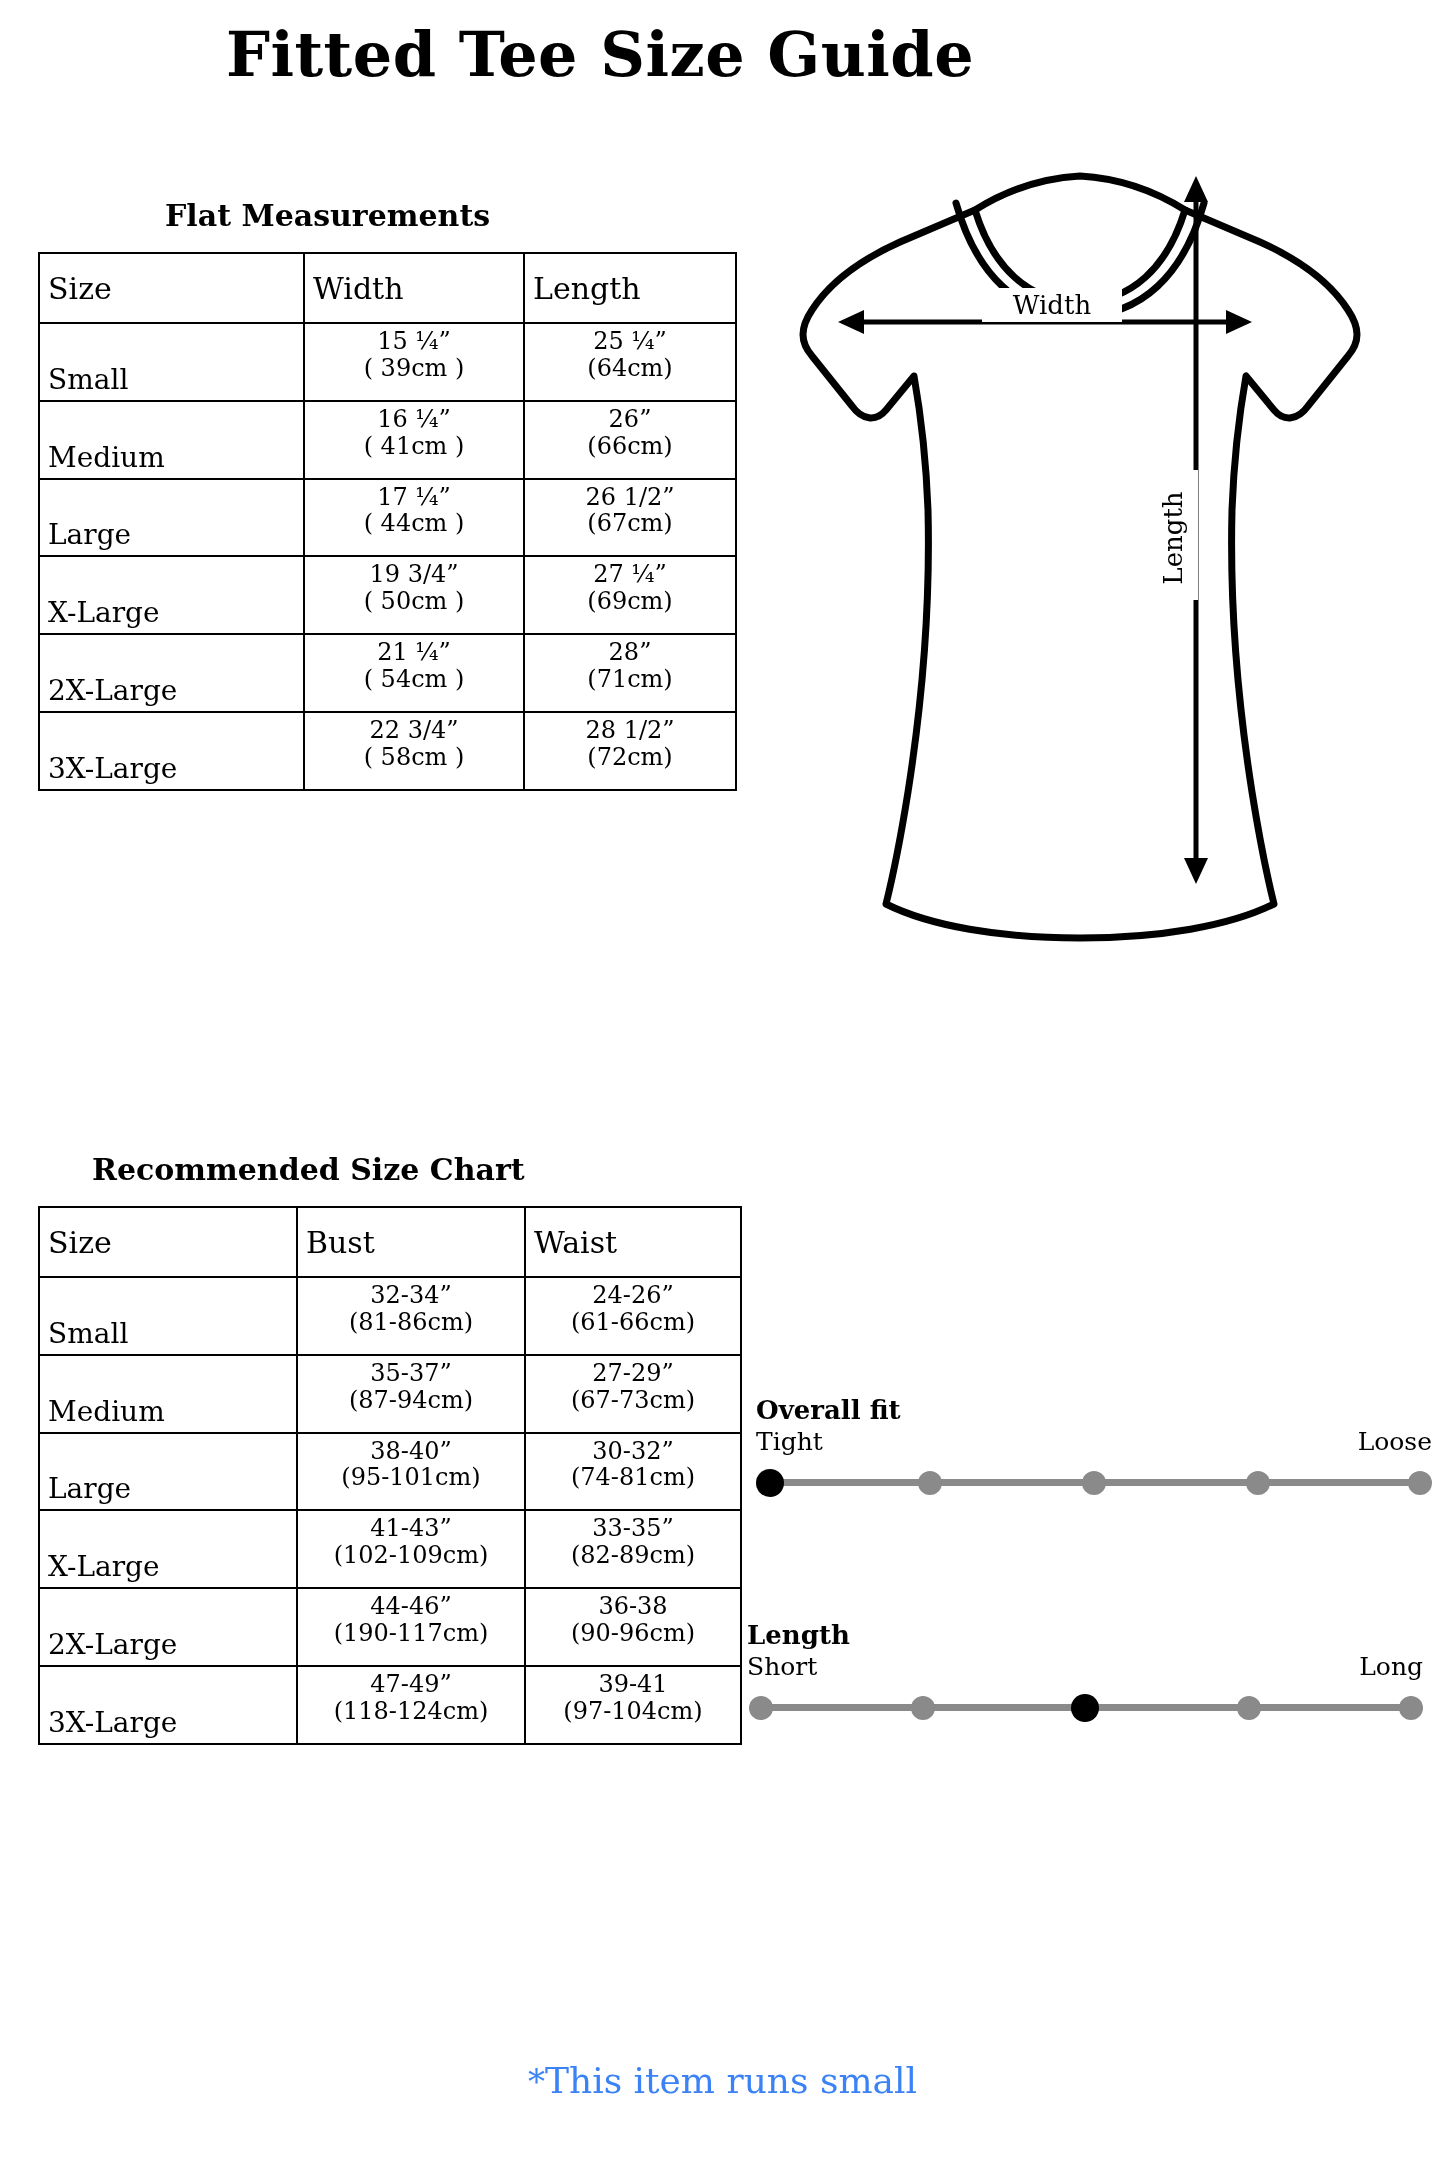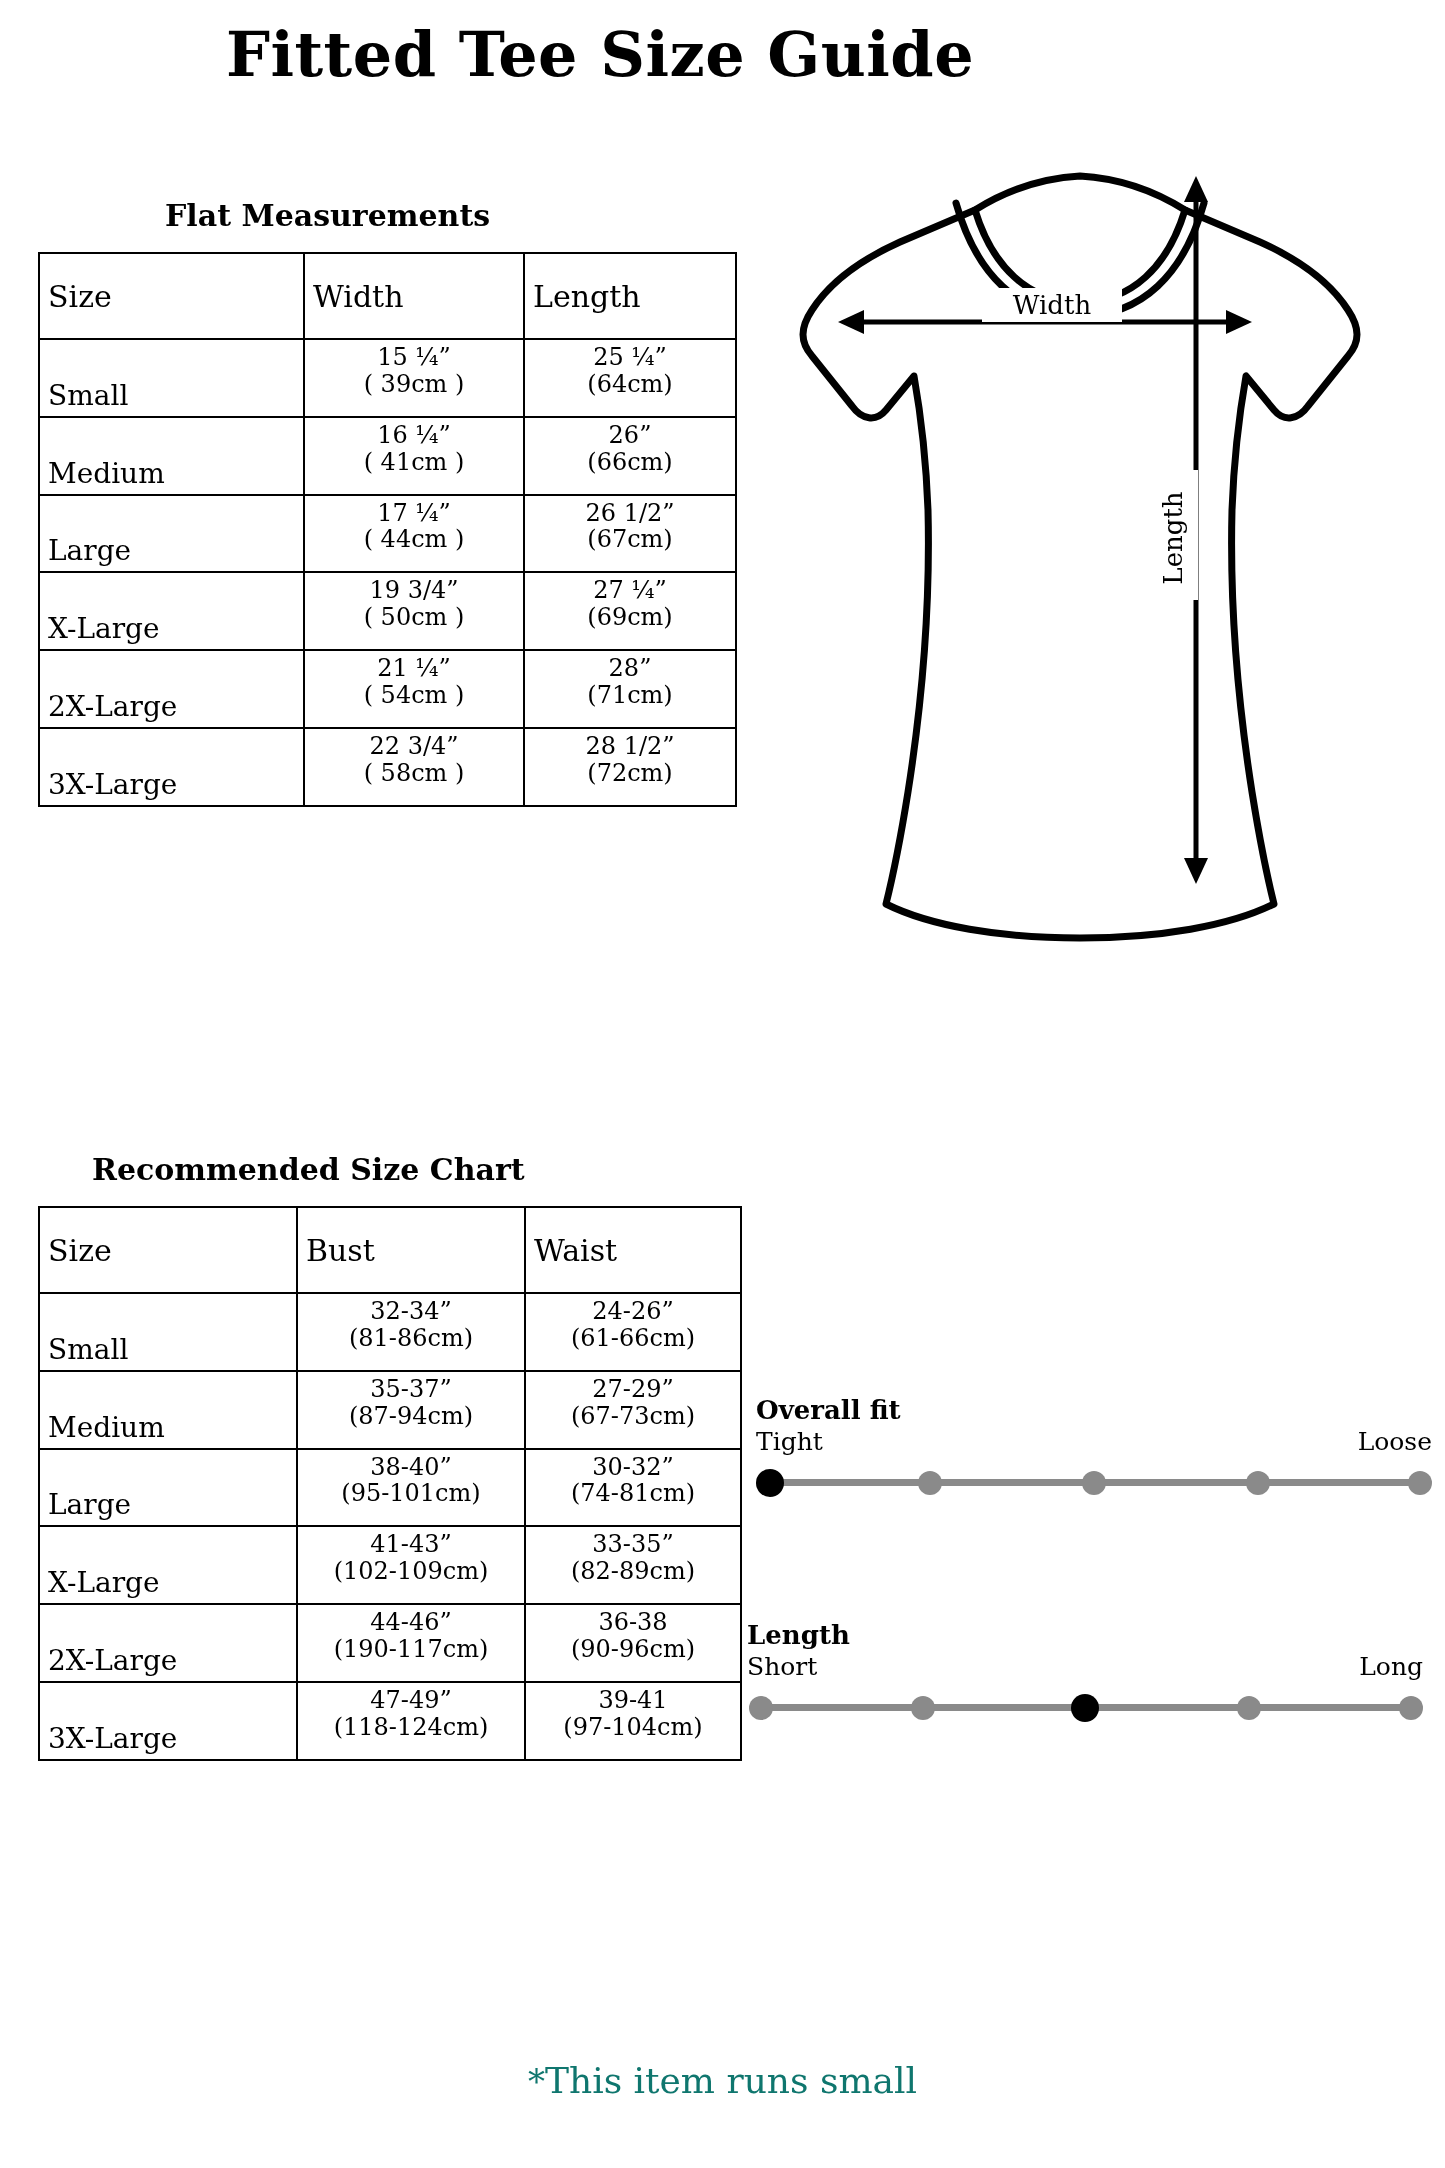--- a/index.html
+++ b/index.html
@@ -41,21 +41,21 @@
 
   
   table.size-table {
     position: absolute;
     border-collapse: collapse;
     table-layout: fixed;
     font-family: "DejaVu Serif", serif;
   }
   table.size-table td, table.size-table th {
     border: 2px solid #000;
-    padding: 12px;
+    padding: 4px;
     text-align: center;
     vertical-align: middle;
   }
   table.size-table .hdr {
     font-size: 30px;
     font-weight: normal;
     height: 60px;
     text-align: left;
     padding-left: 8px;
   }
@@ -142,21 +142,21 @@
     top: 4px;
   }
 
   
   #footnote {
     position: absolute;
     top: 2060px;
     left: 0;
     width: 1445px;
     text-align: center;
-    color: #0f766e;
+    color: #3b82f6;
     font-family: "DejaVu Serif", serif;
     font-size: 36px;
   }
   #footnote .star { font-size: 34px; }
 </style>
 </head>
 <body>
 
 <div class="page-title">Fitted Tee Size Guide</div>
 

